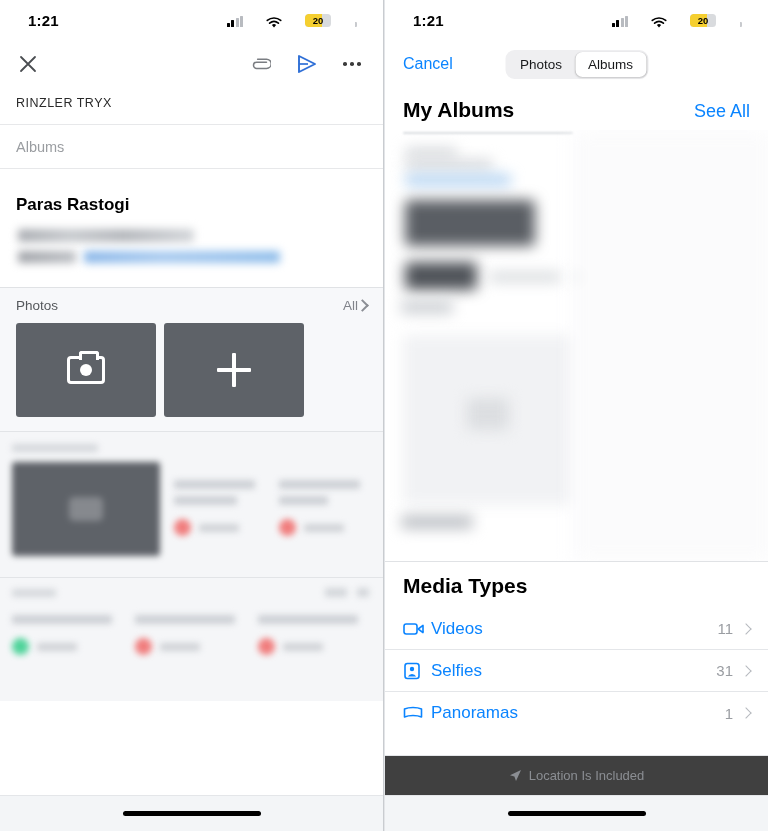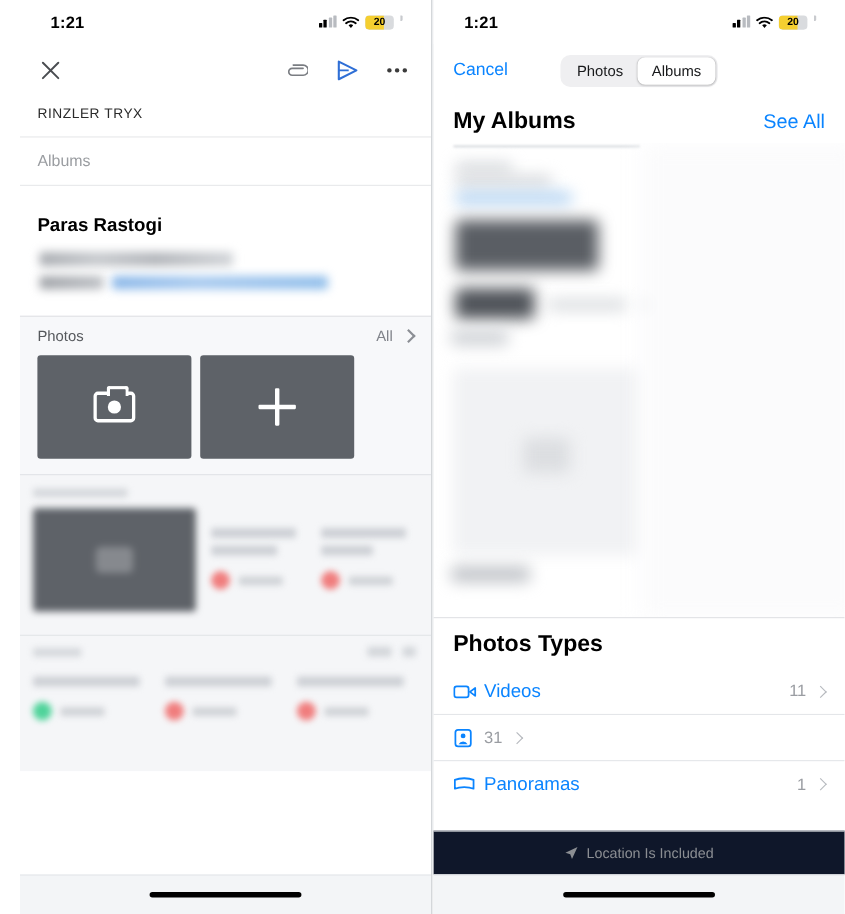--- a/index.html
+++ b/index.html
@@ -11,21 +11,20 @@
     background: #ffffff;
     font-family: "Liberation Sans", sans-serif;
     -webkit-font-smoothing: antialiased;
   }
 
   .screen {
     position: relative;
     width: 768px;
     height: 831px;
     display: flex;
-    padding-left: 18px;
   }
 
   .panel {
     position: relative;
     width: 384px;
     height: 831px;
     background: #ffffff;
     overflow: hidden;
   }
 
@@ -42,22 +41,22 @@
     background: #ffffff;
   }
   .status-time {
     font-size: 15px;
     font-weight: bold;
     color: #000;
     letter-spacing: 0.2px;
   }
   .status-right {
     display: flex;
-    align-items: flex-start;
-    gap: 5px;
+    align-items: flex-end;
+    gap: 23px;
   }
   .sig-bars { display: flex; align-items: flex-end; gap: 1.5px; height: 11px; }
   .sig-bars i { width: 3px; background: #000; border-radius: 0.5px; display: block; }
   .sig-bars i:nth-child(1) { height: 4px; }
   .sig-bars i:nth-child(2) { height: 7px; }
   .sig-bars i:nth-child(3) { height: 9px;  background: #b8bbc0; }
   .sig-bars i:nth-child(4) { height: 11px; background: #b8bbc0; }
 
   .wifi-icon { width: 16px; height: 12px; position: relative; }
   .battery {
@@ -196,21 +195,21 @@
     padding: 10px 16px 14px 16px;
   }
   .photos-head {
     display: flex;
     align-items: center;
     justify-content: space-between;
     margin-bottom: 10px;
   }
   .photos-title { font-size: 13.5px; color: #55585c; }
   .photos-all {
-    display: flex; align-items: center; gap: 10px;
+    display: flex; align-items: center; 
     font-size: 13.5px; color: #80838a;
   }
   .chev-right {
     width: 9px; height: 9px;
     border-top: 2px solid #8b8e94;
     border-right: 2px solid #8b8e94;
     transform: rotate(45deg);
   }
   .photo-tiles { display: flex; gap: 8px; }
   .tile {
@@ -403,21 +402,21 @@
     width: 8px; height: 8px;
     border-top: 1.8px solid #b6b9be;
     border-right: 1.8px solid #b6b9be;
     transform: rotate(45deg);
   }
 
   .location-bar {
     position: absolute;
     left: 0; right: 0; bottom: 36px;
     height: 40px;
-    background: #0f172a;
+    background: #404040;
     border-top: 1px solid #e4e6e9;
     display: flex;
     align-items: center;
     justify-content: center;
     gap: 7px;
   }
   .location-text { font-size: 13px; color: #8b8e93; }
 </style>
 </head>
 <body>
@@ -632,21 +631,21 @@
       <div class="ab ab-s1"></div>
       <div class="ab ab-s2"></div>
       <div class="ab ab-s3"></div>
       <div class="ab ab-card"></div>
       <div class="ab ab-card-glyph"></div>
       <div class="ab ab-foot"></div>
       <div class="ab ab-wash"></div>
     </div>
 
     <div class="media-section">
-      <div class="media-title">Photos Types</div>
+      <div class="media-title">Media Types</div>
 
       <div class="media-row">
         <div class="media-icon">
           <svg width="22" height="16" viewBox="0 0 22 16">
             <rect x="1" y="3" width="13" height="10" rx="2.2" stroke="#0a84ff" stroke-width="1.6" fill="none"></rect>
             <path d="M15.2 8 L20 4.4 L20 11.6 Z" stroke="#0a84ff" stroke-width="1.6" fill="none" stroke-linejoin="round"></path>
           </svg>
         </div>
         <div class="media-label">Videos</div>
         <div class="media-count">11</div>
@@ -654,20 +653,21 @@
       </div>
 
       <div class="media-row">
         <div class="media-icon">
           <svg width="20" height="18" viewBox="0 0 20 18">
             <rect x="2" y="1.5" width="14" height="15" rx="2.4" stroke="#0a84ff" stroke-width="1.6" fill="none"></rect>
             <circle cx="9" cy="7" r="2.2" fill="#0a84ff"></circle>
             <path d="M4.9 14.6 A4.6 4.6 0 0 1 13.1 14.6 Z" fill="#0a84ff"></path>
           </svg>
         </div>
+        <div class="media-label">Selfies</div>
         <div class="media-count">31</div>
         <div class="chev-right-sm"></div>
       </div>
 
       <div class="media-row">
         <div class="media-icon">
           <svg width="22" height="14" viewBox="0 0 22 14">
             <path d="M1.5 3 C6 1, 14 1, 18.5 3 L18.5 11 C14 9, 6 9, 1.5 11 Z" stroke="#0a84ff" stroke-width="1.6" fill="none" stroke-linejoin="round"></path>
           </svg>
         </div>

